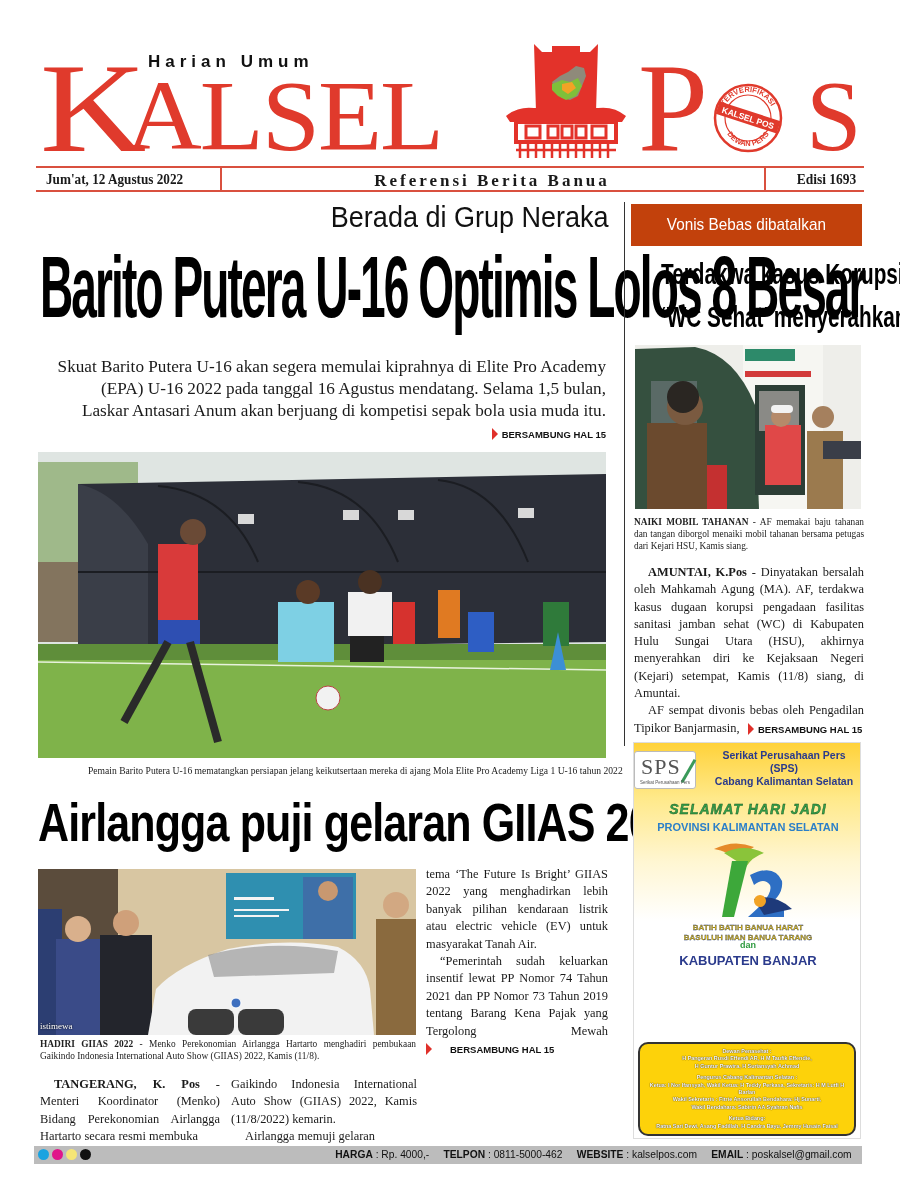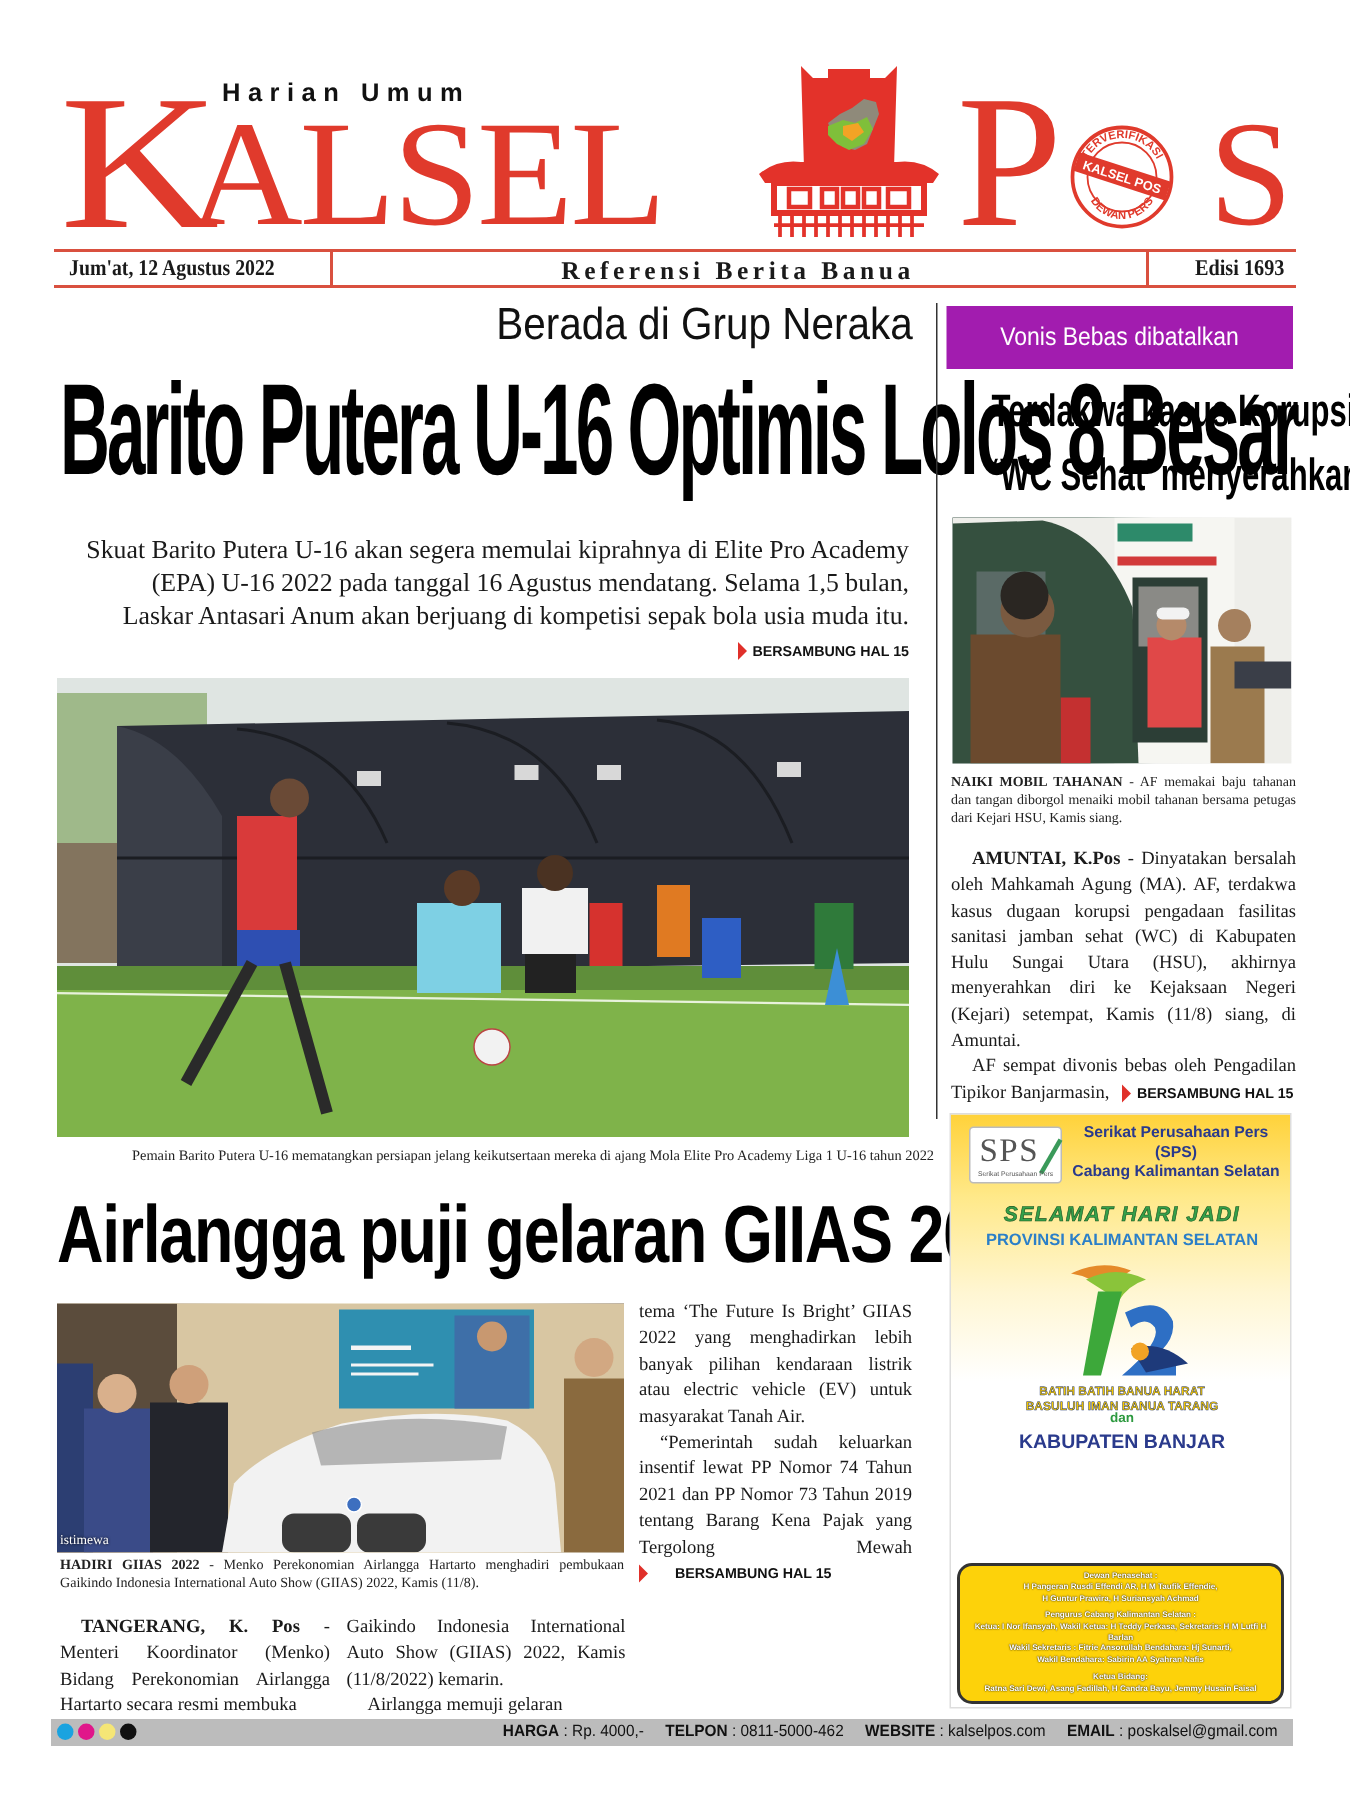--- a/index.html
+++ b/index.html
@@ -46,34 +46,34 @@
   .body-col { position: absolute; font-family: "Liberation Serif", serif; font-size: 12.4px; line-height: 17.4px; color: #1a1a1a; text-align: justify; }
   .body-col p { text-indent: 14px; }
   .body-col p.noindent { text-indent: 0; }
   .body-col .dateline-lead { font-weight: bold; }
   .col-a { left: 40px; top: 1076px; width: 180px; }
   .col-b { left: 231px; top: 1076px; width: 186px; }
   .col-c { left: 426px; top: 866px; width: 182px; }
 
   
   .vline { position: absolute; left: 624px; top: 202px; height: 544px; border-left: 1px solid #333; }
-  .side-kicker { position: absolute; left: 631px; top: 204px; width: 231px; height: 42px; background: #a21caf; color: #fff; font-family: "Liberation Sans", sans-serif; font-size: 17px; text-align: center; line-height: 42px; transform-origin: center; }
+  .side-kicker { position: absolute; left: 631px; top: 204px; width: 231px; height: 42px; background: #c2410c; color: #fff; font-family: "Liberation Sans", sans-serif; font-size: 17px; text-align: center; line-height: 42px; transform-origin: center; }
   .side-kicker span { display: inline-block; transform: scaleX(0.9); }
   .side-headline { position: absolute; left: 631px; top: 252px; width: 231px; font-family: "Liberation Sans", sans-serif; font-weight: bold; font-size: 28px; line-height: 43px; text-align: center; color: #000; }
   .side-headline div { display: block; transform: scaleX(0.74) scaleY(1.08); transform-origin: center; white-space: nowrap; }
   .photo-van { left: 635px; top: 345px; width: 226px; height: 164px; background: linear-gradient(90deg, #2f4a3c 0%, #3c5a48 40%, #e8e8e4 60%, #f4f4f0 100%); }
   .side-caption { position: absolute; left: 634px; top: 516px; width: 230px; font-family: "Liberation Serif", serif; font-size: 9.3px; line-height: 12.2px; color: #222; text-align: justify; }
   .side-caption b { font-weight: bold; }
   .side-body { position: absolute; left: 634px; top: 564px; width: 230px; font-family: "Liberation Serif", serif; font-size: 12.4px; line-height: 17.3px; color: #1a1a1a; text-align: justify; }
   .side-body p { text-indent: 14px; }
   .cont-2 { left: 748px; top: 723px; }
 
   
   .ad { position: absolute; left: 633px; top: 742px; width: 228px; height: 397px; border: 1px solid #ddd; background: linear-gradient(#ffd23a 0%, #ffe98a 14%, #fff6d2 30%, #ffffff 45%, #ffffff 76%); overflow: hidden; }
-  .ad-sps-logo { position: absolute; left: 12px; top: 8px; width: 62px; height: 38px; background: #fff; border: 1px solid #bbb; border-radius: 3px; }
+  .ad-sps-logo { position: absolute; left: 0; top: 8px; width: 62px; height: 38px; background: #fff; border: 1px solid #bbb; border-radius: 3px; }
   .ad-sps-logo .sps { position: absolute; left: 6px; top: 2px; font-family: "Liberation Serif", serif; font-size: 22px; color: #555; letter-spacing: 1px; }
   .ad-sps-logo .sps-sub { position: absolute; left: 5px; bottom: 3px; font-family: "Liberation Sans", sans-serif; font-size: 4.5px; color: #555; }
   .ad-sps-logo .quill { position: absolute; right: 5px; top: 6px; width: 3px; height: 26px; background: #3a9a5a; transform: rotate(30deg); }
   .ad-org { position: absolute; left: 80px; top: 6px; width: 140px; font-family: "Liberation Sans", sans-serif; font-weight: bold; font-size: 10.5px; line-height: 13px; color: #2a3a8c; text-align: center; }
   .ad-greeting { position: absolute; left: 0; top: 58px; width: 228px; text-align: center; font-family: "Liberation Sans", sans-serif; font-style: italic; font-weight: bold; font-size: 14px; color: #35a04a; -webkit-text-stroke: 0.4px #17521f; letter-spacing: 1px; }
   .ad-province { position: absolute; left: 0; top: 78px; width: 228px; text-align: center; font-family: "Liberation Sans", sans-serif; font-weight: bold; font-size: 11px; color: #2b7fc8; }
   .ad-72-logo { position: absolute; left: 70px; top: 96px; width: 92px; height: 82px; }
   .ad-motto { position: absolute; left: 0; top: 180px; width: 228px; text-align: center; font-family: "Liberation Sans", sans-serif; font-weight: bold; font-size: 8px; line-height: 10px; color: #f5c800; -webkit-text-stroke: 0.3px #1b2f6e; }
   .ad-dan { position: absolute; left: 0; top: 197px; width: 228px; text-align: center; font-family: "Liberation Sans", sans-serif; font-weight: bold; font-size: 9px; color: #2e9a40; }
   .ad-banjar-title { position: absolute; left: 0; top: 210px; width: 228px; text-align: center; font-family: "Liberation Sans", sans-serif; font-weight: bold; font-size: 13px; color: #2a3a8c; }

